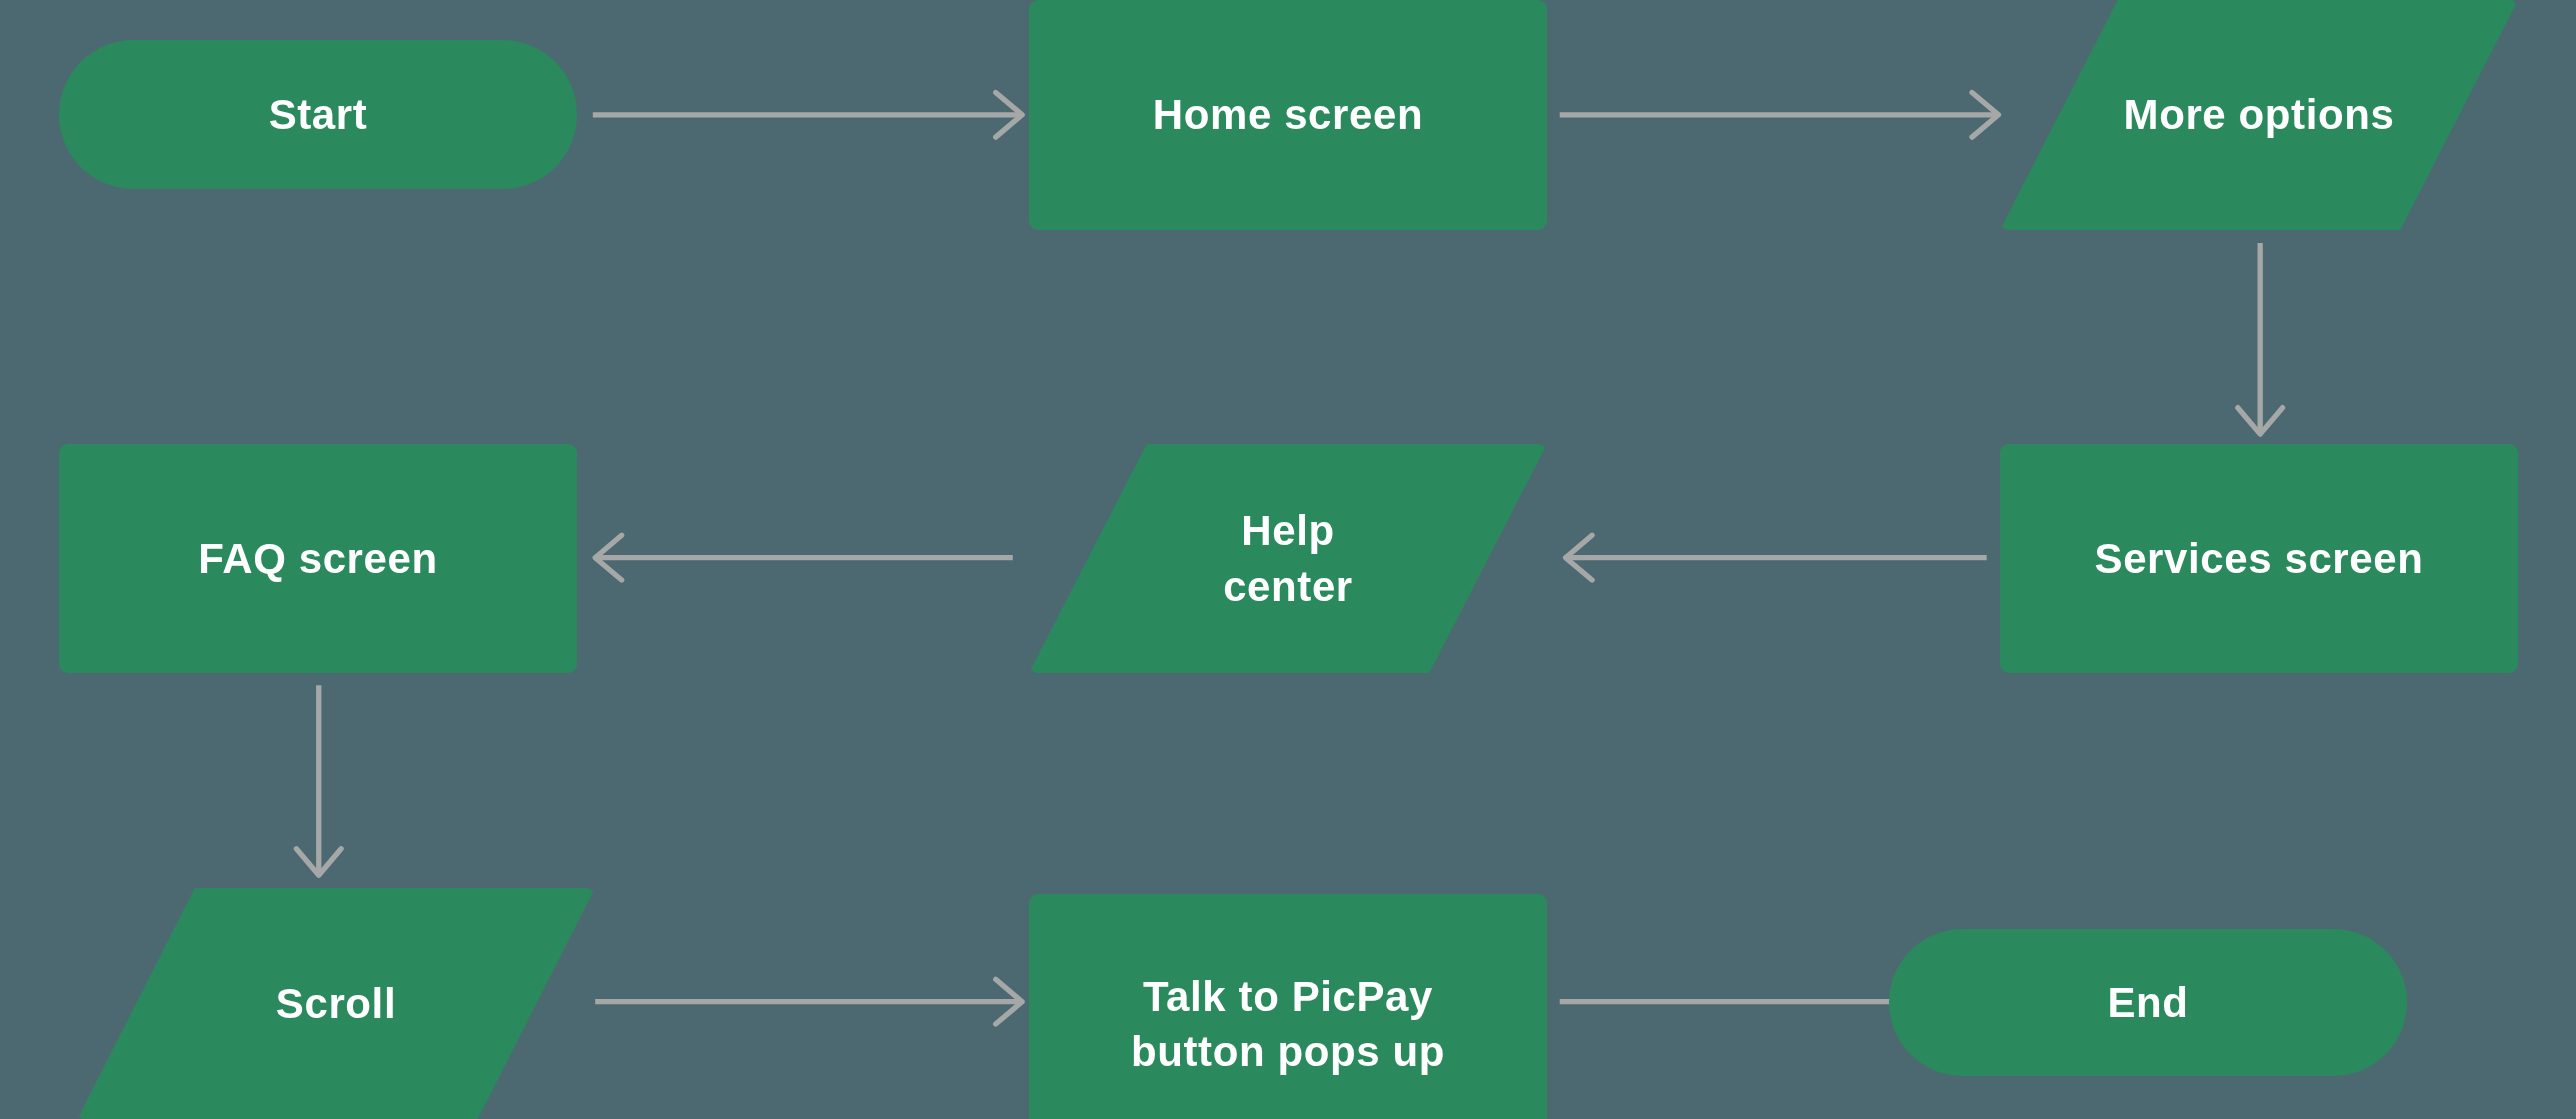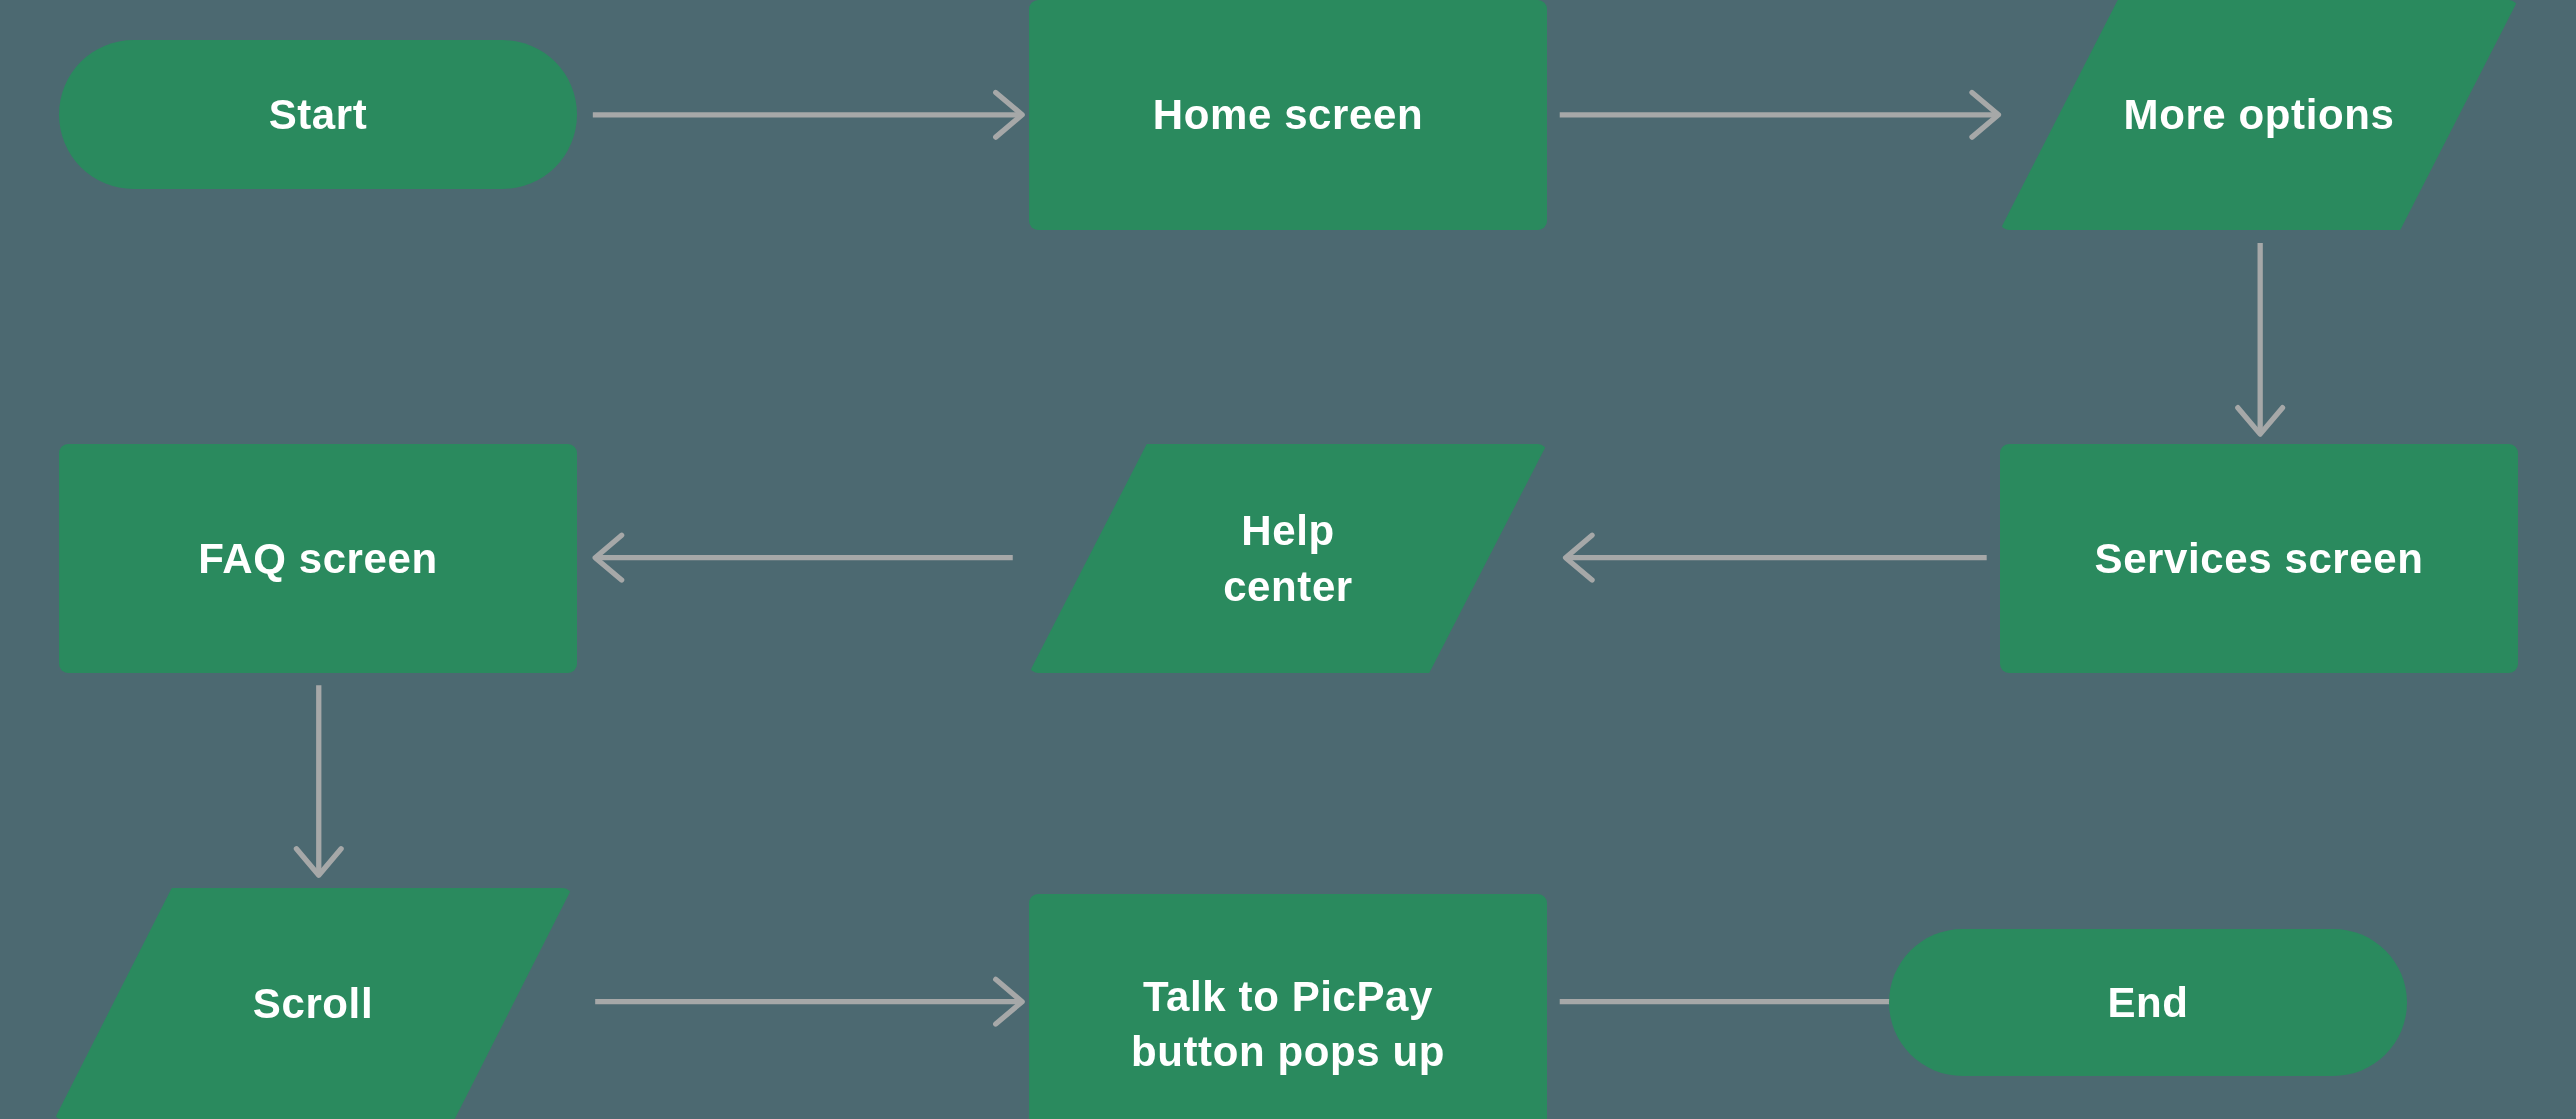--- a/index.html
+++ b/index.html
@@ -52,21 +52,21 @@
   .pill { border-radius: 588px; text-align: center; }
   .para { clip-path: polygon(22.73% 0, 100% 0, 77.27% 100%, 0 100%); }
 
   
   #n-start    { left:  59px; top:   40px; width: 518px; height: 149px; }
   #n-home     { left: 1029px; top:    0px; width: 518px; height: 230px; }
   #n-more     { left: 2000px; top:    0px; width: 518px; height: 230px; }
   #n-services { left: 2000px; top:  444px; width: 518px; height: 229px; }
   #n-help     { left: 1029px; top:  444px; width: 518px; height: 229px; }
   #n-faq      { left:  59px; top:  444px; width: 518px; height: 229px; }
-  #n-scroll   { left:  54px; top: 888px; width: 518px; height: 232px; }
+  #n-scroll   { left:  77px; top: 888px; width: 518px; height: 232px; }
   #n-picpay   { left: 1029px; top: 888px; width: 518px; height: 260px; margin-top: 6px; }
   #n-end      { left: 1889px; top: 929px; width: 518px; height: 147px; }
 </style>
 </head>
 <body>
 
 <div class="canvas">
 
   <svg class="arrows" viewBox="0 0 4380 1904">
     <g>

